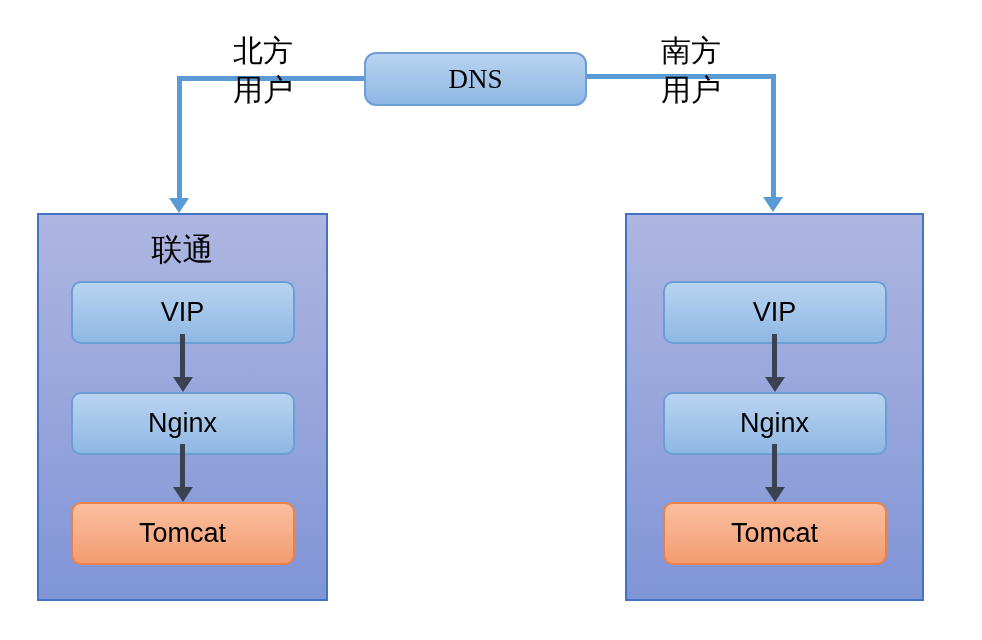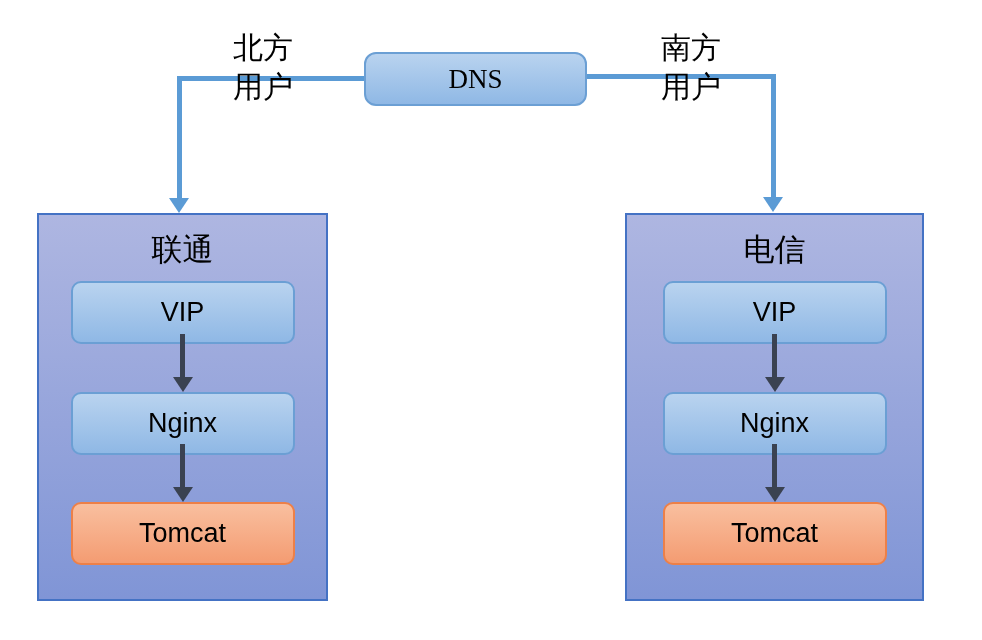--- a/index.html
+++ b/index.html
@@ -31,21 +31,21 @@
     border:2px solid var(--node-blue-border,#6b9fd4);
     border-radius:12px;
     background:linear-gradient(180deg,var(--node-blue-top,#b9d3ef),var(--node-blue-bottom,#8fb8e5));
     display:flex;align-items:center;justify-content:center;
     font-size:27px;color:#000;z-index:3;font-family:Liberation Serif, serif;
   }
 
   
   .edge-label{
     position:absolute;width:110px;text-align:center;
-    font-family:Liberation Mono, monospace;
+    font-family:Liberation Sans, sans-serif;
     font-size:30px;line-height:39px;color:#000;z-index:4;
   }
   .edge-label span{display:block;}
   .edge-label-north{left:208px;top:31px;}
   .edge-label-south{left:636px;top:31px;text-align:center;}
 
   
   .cluster{
     position:absolute;top:213px;height:388px;box-sizing:border-box;
     border:2px solid var(--container-border,#4472c4);
@@ -131,21 +131,20 @@
       <span>Nginx</span>
     </div>
     <div class="flow-shaft flow-shaft-1"></div>
     <div class="flow-head flow-head-1"></div>
     <div class="node node-orange node-2">
       <span>Tomcat</span>
     </div>
   </div>
 
   <div class="cluster cluster-right">
-    <div class="cluster-title">电信</div>
     <div class="node node-blue node-0">
       <span>VIP</span>
     </div>
     <div class="flow-shaft flow-shaft-0"></div>
     <div class="flow-head flow-head-0"></div>
     <div class="node node-blue node-1">
       <span>Nginx</span>
     </div>
     <div class="flow-shaft flow-shaft-1"></div>
     <div class="flow-head flow-head-1"></div>

